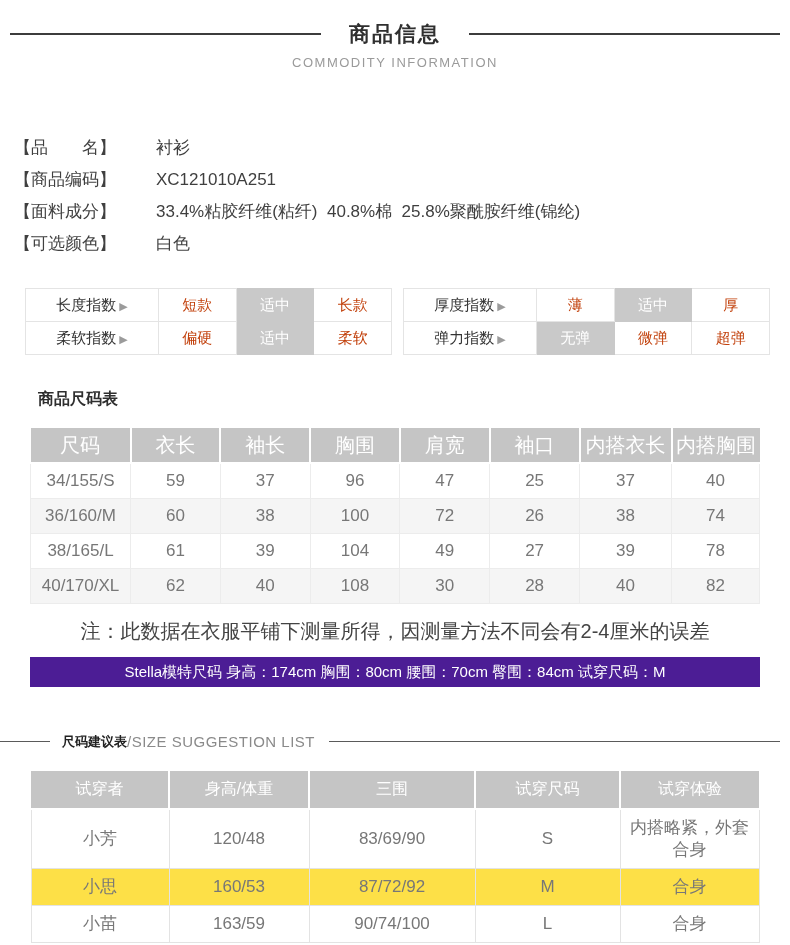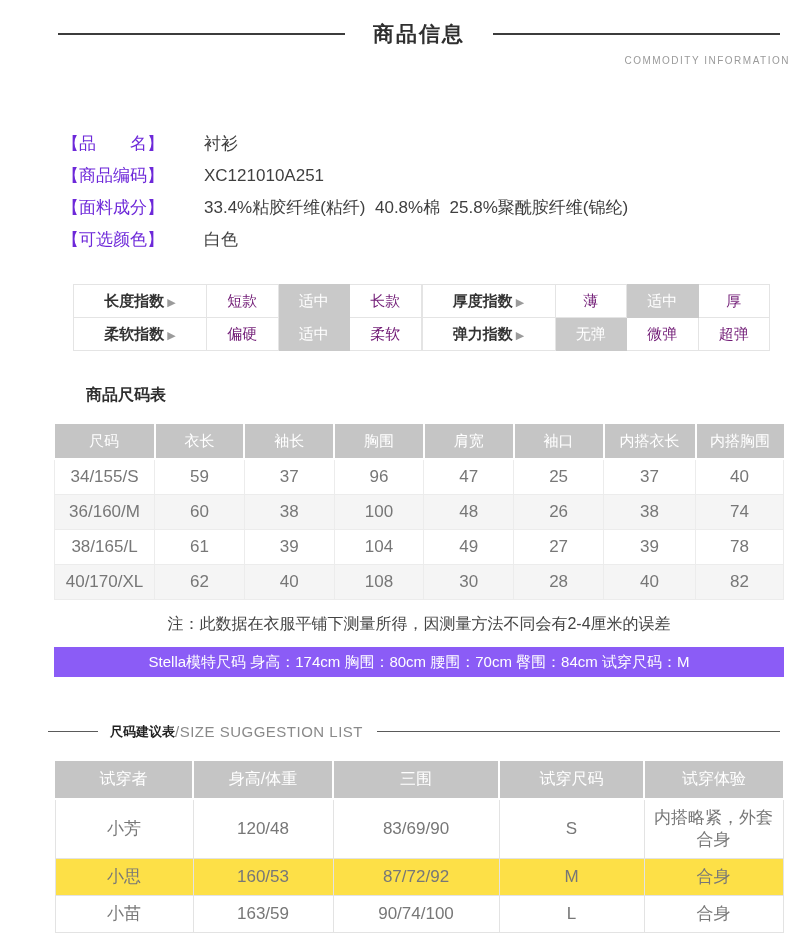--- a/index.html
+++ b/index.html
@@ -1,52 +1,52 @@
 <!DOCTYPE html>
 <html><head>
 <meta charset="utf-8">
 <style>
   * { margin:0; padding:0; box-sizing:border-box; }
   body {
     width:790px; height:945px; background:#fff; overflow:hidden;
     font-family:"Liberation Sans","DejaVu Sans",sans-serif;
     color:#3f3f3f;
   }
-  .page { width:790px; height:945px; position:relative;padding-left:48px; }
+  .page { width:790px; height:945px; position:relative; }
 
   
   .hdr { padding-top:20px; text-align:center; }
   .hdr-row { display:flex; align-items:center; padding:0 10px; }
   .hdr-line { flex:1; height:2px; background:#3c3c3c; }
   .hdr-title { font-size:21px; font-weight:bold; color:#2f2f2f; letter-spacing:2px; margin:0 28px; white-space:nowrap; }
-  .hdr-sub { font-size:10px; color:#9a9a9a; letter-spacing:1.5px; margin-top:7px;text-align:right; }
+  .hdr-sub { font-size:13px; color:#9a9a9a; letter-spacing:1.5px; margin-top:7px; }
 
   
   .pinfo { margin:62px 0 0 14px; }
   .pinfo-row { display:flex; line-height:32px; font-size:17px; }
-  .pinfo-label { width:128px; color:#6d28d9; white-space:pre; flex:0 0 auto; }
+  .pinfo-label { width:128px; color:#404040; white-space:pre; flex:0 0 auto; }
   .pinfo-value { margin-left:14px; color:#3f3f3f; white-space:pre-wrap; }
 
   
   .idx-wrap { display:flex; justify-content:space-between; padding:0 20px 0 25px; margin-top:28px; }
   .idx-table { border-collapse:collapse; width:367px; }
-  .idx-table td { border:1px solid #e4e4e4; height:33px; text-align:center; font-size:15px; color:#701a75; background:#fff; }
-  .idx-table td.idx-label { width:133px; font-weight:bold; color:#333; }
+  .idx-table td { border:1px solid #e4e4e4; height:33px; text-align:center; font-size:15px; color:#c2410c; background:#fff; }
+  .idx-table td.idx-label { width:133px; font-weight:normal; color:#333; }
   .idx-arrow { color:#9b9b9b; font-size:11px; margin-left:3px; }
   .idx-table td.sel { background:#c9c9c9; color:#fff; border-color:#c9c9c9; }
 
   
   .size-title { margin:34px 0 0 38px; font-size:16px; font-weight:bold; color:#2f2f2f; }
   .size-table { border-collapse:collapse; width:730px; margin:18px auto 0 auto; table-layout:fixed; }
-  .size-table th { background:#c5c5c5; color:#fff; font-weight:normal; font-size:15px; height:35px; border-right:2px solid #fff; border-bottom:2px solid #fff; }
+  .size-table th { background:#c5c5c5; color:#fff; font-weight:normal; font-size:20px; height:35px; border-right:2px solid #fff; border-bottom:2px solid #fff; }
   .size-table th:last-child { border-right:none; }
   .size-table td { height:35px; text-align:center; font-size:17px; color:#777; border:1px solid #ececec; background:#fff; }
   .size-table tr.alt td { background:#f5f5f5; }
-  .note { text-align:center; font-size:16px; color:#444; margin-top:14px; }
-  .model-bar { width:730px; margin:12px auto 0 auto; height:30px; line-height:30px; background:#8b5cf6; color:#fff; text-align:center; font-size:15px; }
+  .note { text-align:center; font-size:20px; color:#444; margin-top:14px; }
+  .model-bar { width:730px; margin:12px auto 0 auto; height:30px; line-height:30px; background:#4c1d95; color:#fff; text-align:center; font-size:15px; }
 
   
   .sug-hdr { display:flex; align-items:center; margin-top:46px; }
   .sug-line-l { width:50px; height:1px; background:#5a5a5a; }
   .sug-line-r { flex:1; height:1px; background:#5a5a5a; margin-right:10px; }
   .sug-title-cn { font-size:13px; font-weight:bold; color:#222; margin-left:12px; white-space:nowrap; }
   .sug-title-en { font-size:15px; color:#8a8a8a; margin:0 14px 0 0; white-space:nowrap; letter-spacing:0.5px; }
   .sug-table { border-collapse:collapse; width:728px; margin:20px auto 0 auto; table-layout:fixed; }
   .sug-table th { background:#c5c5c5; color:#fff; font-weight:normal; font-size:16px; height:38px; border-right:2px solid #fff; border-bottom:2px solid #fff; }
   .sug-table th:last-child { border-right:none; }
@@ -152,21 +152,21 @@
       <td>47</td>
       <td>25</td>
       <td>37</td>
       <td>40</td>
     </tr>
     <tr class="alt">
       <td>36/160/M</td>
       <td>60</td>
       <td>38</td>
       <td>100</td>
-      <td>48</td>
+      <td>72</td>
       <td>26</td>
       <td>38</td>
       <td>74</td>
     </tr>
     <tr>
       <td>38/165/L</td>
       <td>61</td>
       <td>39</td>
       <td>104</td>
       <td>49</td>

